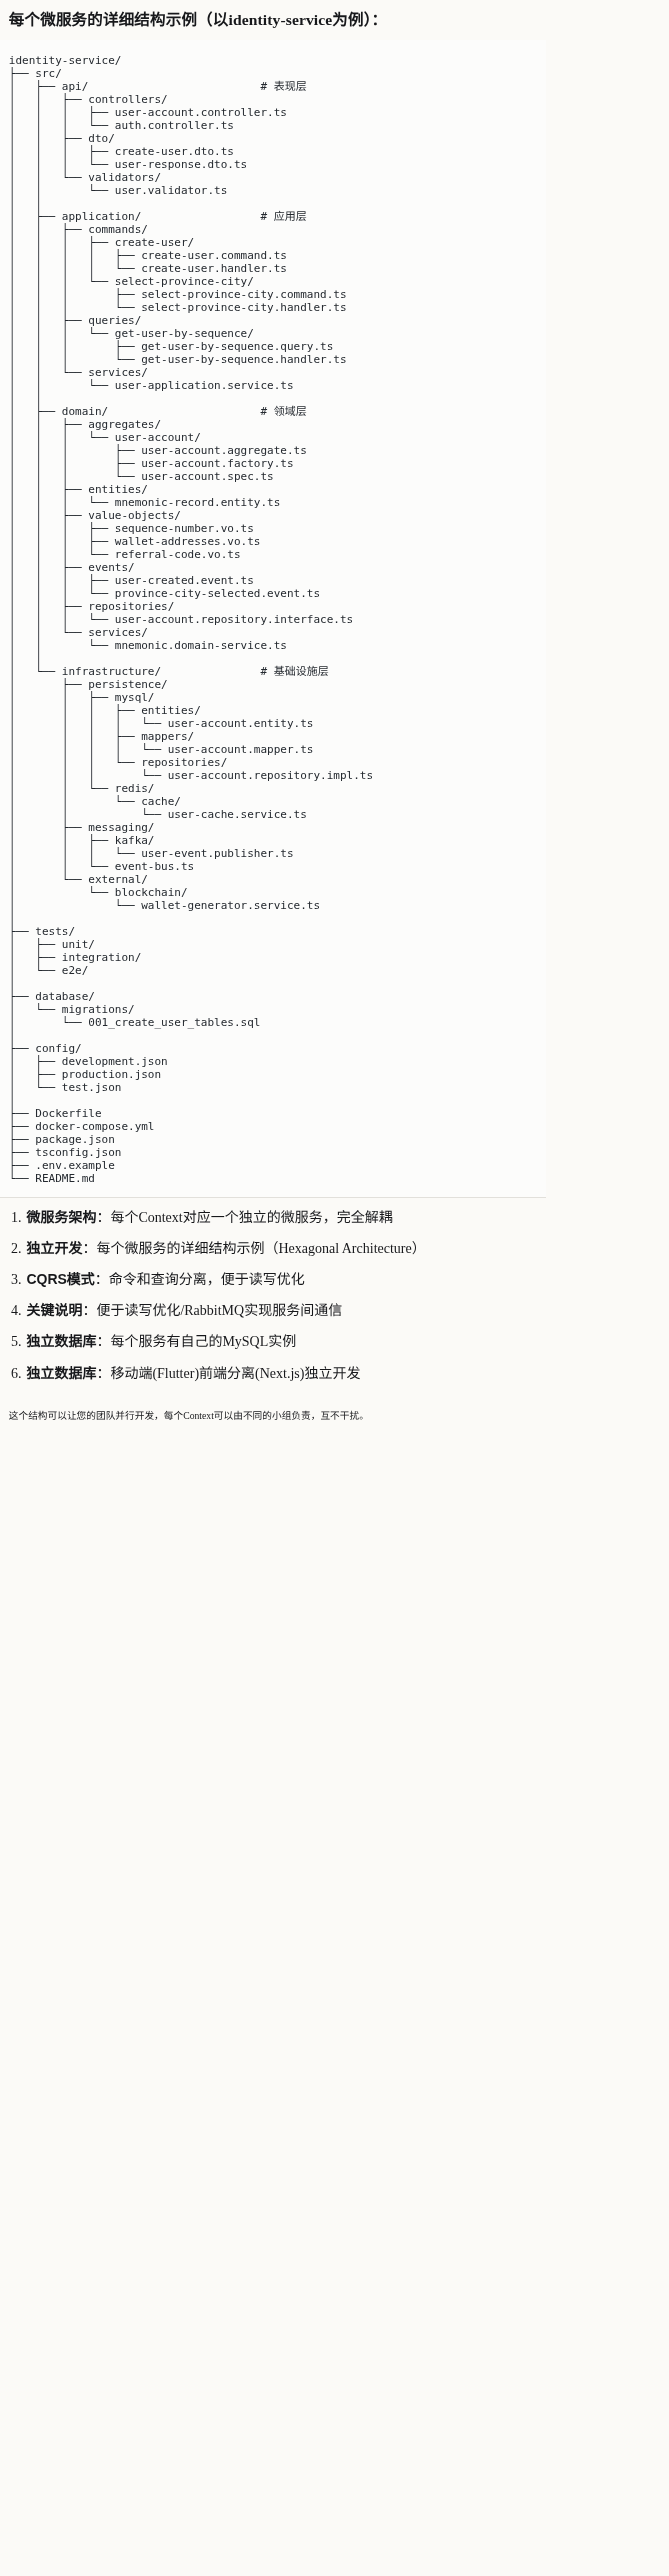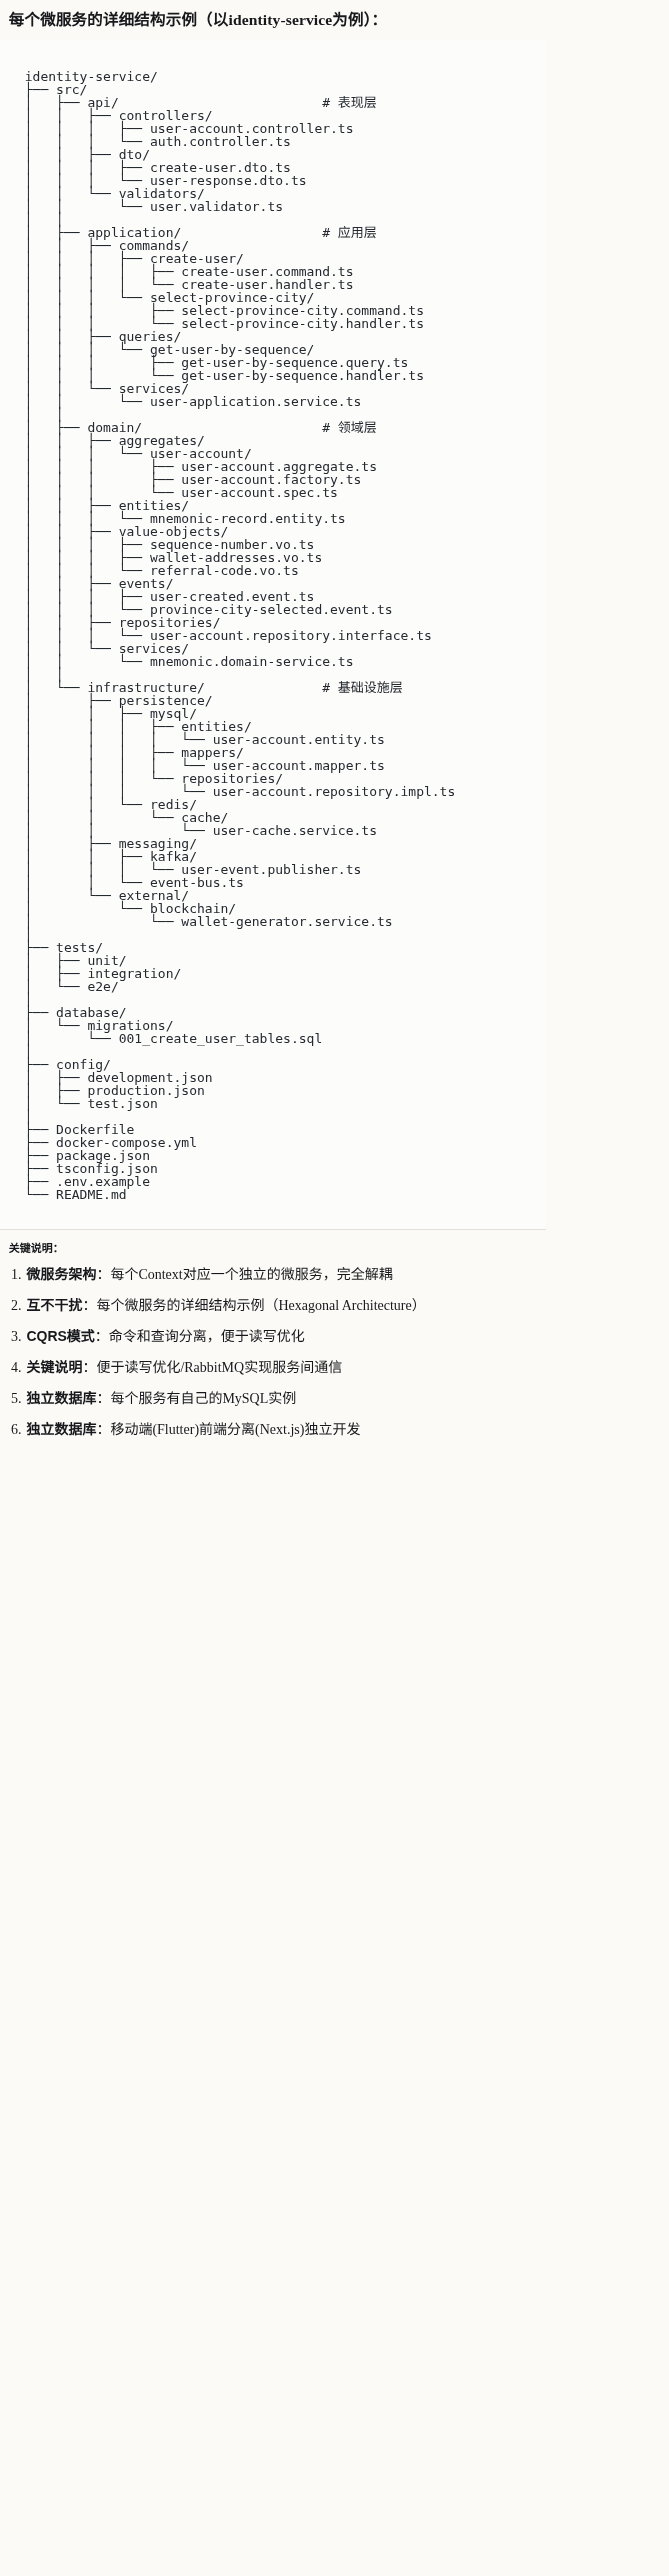--- a/index.html
+++ b/index.html
@@ -39,25 +39,25 @@
   }
 
   
   .code-block {
     background: #fcfcfb;
     padding: 13.8px 8.8px 11.3px 8.8px;
     margin: 0;
   }
   .tree {
     font-family: "DejaVu Sans Mono", "Liberation Mono", monospace;
-    font-size: 13px;
+    font-size: 11px;
     line-height: 13px;
     color: #24292f;
     white-space: pre;
-    margin: 16px;
+    margin: 0;
     tab-size: 4;
   }
 
   .block-rule {
     height: 0.6px;
     background: #e2e0db;
     width: 100%;
   }
 
   
@@ -196,26 +196,26 @@
 ├── docker-compose.yml
 ├── package.json
 ├── tsconfig.json
 ├── .env.example
 └── README.md</code></pre>
   </div>
 
   <div class="block-rule"></div>
 
   <div class="notes">
-    <div class="notes-title">关键说明：</div>
     <ol class="note-list">
         <li><span class="note-term">微服务架构</span><span class="note-sep">：</span><span class="note-desc">每个Context对应一个独立的微服务，完全解耦</span></li>
-        <li><span class="note-term">互不干扰</span><span class="note-sep">：</span><span class="note-desc">每个微服务的详细结构示例（Hexagonal Architecture）</span></li>
+        <li><span class="note-term">独立开发</span><span class="note-sep">：</span><span class="note-desc">每个微服务的详细结构示例（Hexagonal Architecture）</span></li>
         <li><span class="note-term">CQRS模式</span><span class="note-sep">：</span><span class="note-desc">命令和查询分离，便于读写优化</span></li>
         <li><span class="note-term">关键说明</span><span class="note-sep">：</span><span class="note-desc">便于读写优化/RabbitMQ实现服务间通信</span></li>
         <li><span class="note-term">独立数据库</span><span class="note-sep">：</span><span class="note-desc">每个服务有自己的MySQL实例</span></li>
         <li><span class="note-term">独立数据库</span><span class="note-sep">：</span><span class="note-desc">移动端(Flutter)前端分离(Next.js)独立开发</span></li>
       </ol>
   </div>
 
+  <p class="closing">这个结构可以让您的团队并行开发，每个Context可以由不同的小组负责，互不干扰。</p>
 
 </div>
 
 
 </body></html>

